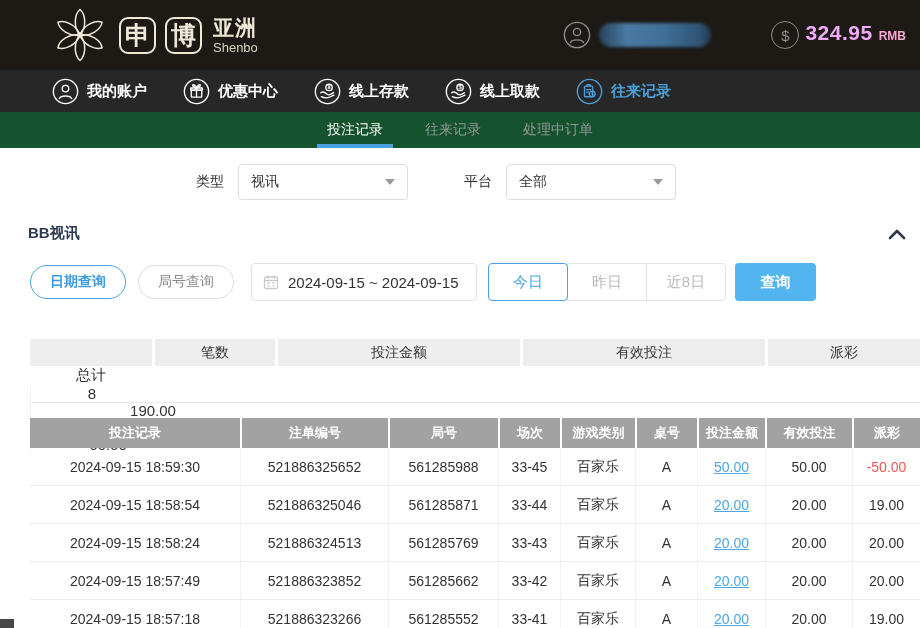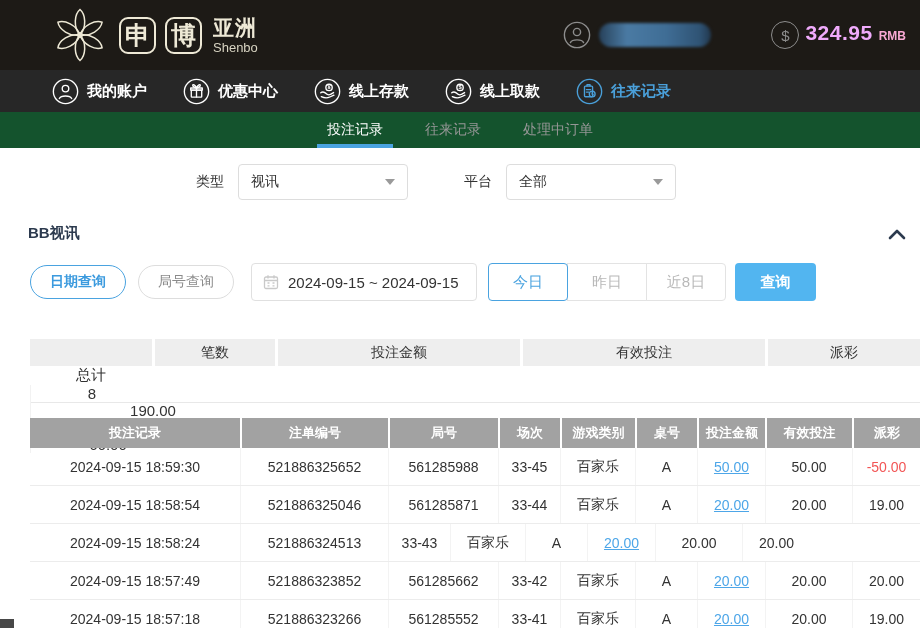--- a/index.html
+++ b/index.html
@@ -310,20 +310,21 @@
     <div class="mt-c w-bet">
         <span class="bet-link">20.00</span>
       </div>
     <div class="mt-c w-valid">20.00</div>
     <div class="mt-c w-payout">19.00</div>
   </div>
 
   <div class="mt-row">
     <div class="mt-c w-time">2024-09-15 18:58:24</div>
     <div class="mt-c w-order">521886324513</div>
+    <div class="mt-c w-round">561285769</div>
     <div class="mt-c w-session">33-43</div>
     <div class="mt-c w-game">百家乐</div>
     <div class="mt-c w-table">A</div>
     <div class="mt-c w-bet">
         <span class="bet-link">20.00</span>
       </div>
     <div class="mt-c w-valid">20.00</div>
     <div class="mt-c w-payout">20.00</div>
   </div>
 

